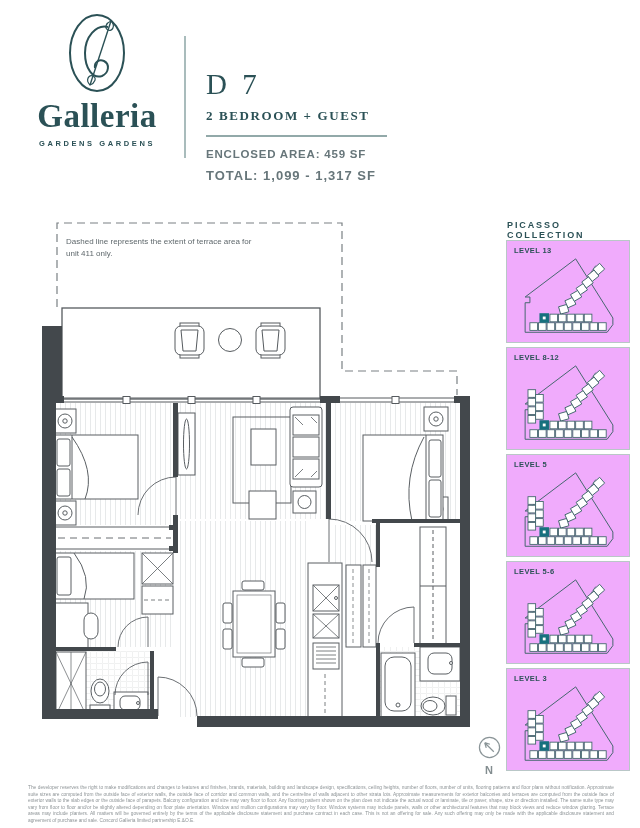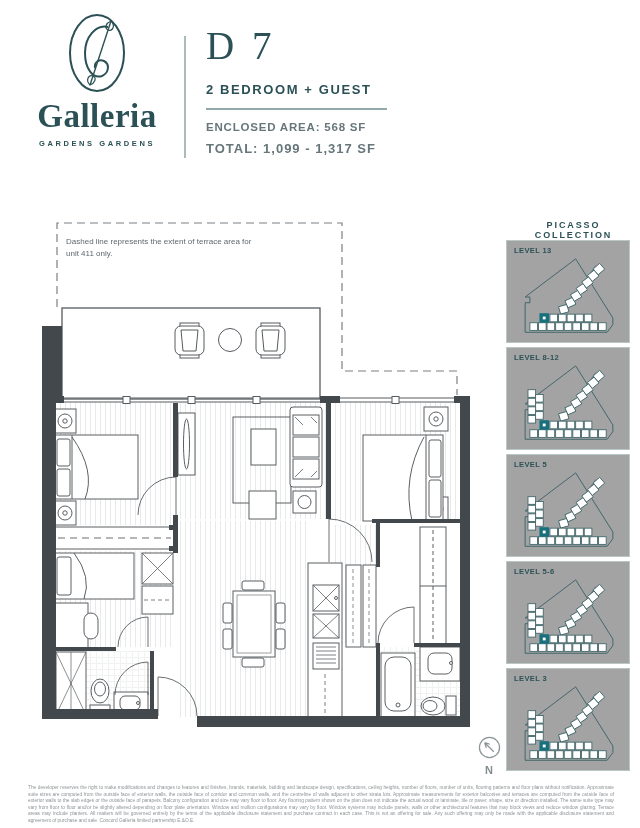--- a/index.html
+++ b/index.html
@@ -17,32 +17,32 @@
 
   
   .logo-block{position:absolute;left:34px;top:12px;width:126px;text-align:center;}
   .monogram{display:block;margin:0 auto;}
   .wordmark{font-family:"Liberation Serif", serif;font-weight:700;font-size:33px;color:var(--teal-dark);letter-spacing:.5px;margin-top:4px;}
   .tagline{font-size:7.5px;letter-spacing:2.6px;color:var(--teal-dark);margin-top:4px;font-weight:700;}
 
   .v-divider{position:absolute;left:184px;top:36px;width:1.5px;height:122px;background:#a9bcbc;}
 
   .plan-head{position:absolute;left:206px;top:26px;width:260px;}
-  .plan-name{font-family:"Liberation Serif", serif;font-size:39px;color:var(--teal-dark);letter-spacing:4px;font-weight:400;line-height:1;}
-  .plan-type{font-size:13px;font-weight:700;color:var(--teal-dark);letter-spacing:1.6px;margin-top:17px;}
+  .plan-name{font-family:"Liberation Serif", serif;font-size:29px;color:var(--teal-dark);letter-spacing:4px;font-weight:400;line-height:1;margin-top:44px;}
+  .plan-type{font-size:13px;font-weight:700;color:var(--teal-dark);letter-spacing:1.6px;margin-top:9px;font-family:Liberation Serif, serif;}
   .h-rule{width:181px;height:1.5px;background:#92a9a9;margin-top:11px;}
   .spec{font-size:11.5px;font-weight:700;color:#67767a;letter-spacing:.8px;margin-top:9px;}
   .spec.first{margin-top:11px;}
   .spec-total{font-size:13px;font-weight:700;color:#67767a;letter-spacing:1px;margin-top:8px;}
   .head-note{font-size:8px;color:#8a9296;line-height:1.65;margin-top:11px;width:210px;}
 
   
-  .collection-title{position:absolute;left:507px;top:220px;font-size:9px;font-weight:700;letter-spacing:1.9px;color:var(--teal-dark);text-align:center;}
+  .collection-title{position:absolute;left:507px;top:220px;font-size:9px;font-weight:700;letter-spacing:1.9px;color:var(--teal-dark);}
   .level-list{position:absolute;left:506px;top:240px;width:124px;}
-  .level-box{width:124px;height:103px;border:1px solid #b9c7c7;margin-bottom:4px;padding:5px 6px 2px 7px;background:#a3a3a3;}
+  .level-box{width:124px;height:103px;border:1px solid #b9c7c7;margin-bottom:4px;padding:5px 6px 2px 7px;background:#f0abfc;}
   .level-label{font-size:7.5px;font-weight:700;color:var(--teal-dark);letter-spacing:.4px;}
   .level-box svg{display:block;margin-top:1px;}
 
   
   .compass{position:absolute;left:477px;top:736px;width:24px;text-align:center;}
   .compass-n{font-size:11px;color:#838d90;font-weight:700;margin-top:1px;}
 
   
   .plan-wrap{position:absolute;left:30px;top:219px;width:440px;height:520px;}
 
@@ -67,21 +67,21 @@
     <div class="wordmark">Galleria</div>
     <div class="tagline">GARDENS GARDENS</div>
   </div>
 
   <div class="v-divider"></div>
 
   <div class="plan-head">
     <div class="plan-name">D 7</div>
     <div class="plan-type">2 BEDROOM + GUEST</div>
     <div class="h-rule"></div>
-    <div class="spec first">ENCLOSED AREA: 568 SF</div>
+    <div class="spec first">ENCLOSED AREA: 459 SF</div>
     <div class="spec-total">TOTAL: 1,099 - 1,317 SF</div>
   </div>
 
   <div class="plan-wrap">
     <svg width="440" height="520" viewBox="0 0 440 520">
       <defs>
         <pattern id="wd" width="5" height="5" patternUnits="userSpaceOnUse">
           <path d="M0.5,0 V5" stroke="#e7e9ea" stroke-width="1"></path>
         </pattern>
         <pattern id="tl" width="6" height="6" patternUnits="userSpaceOnUse">

